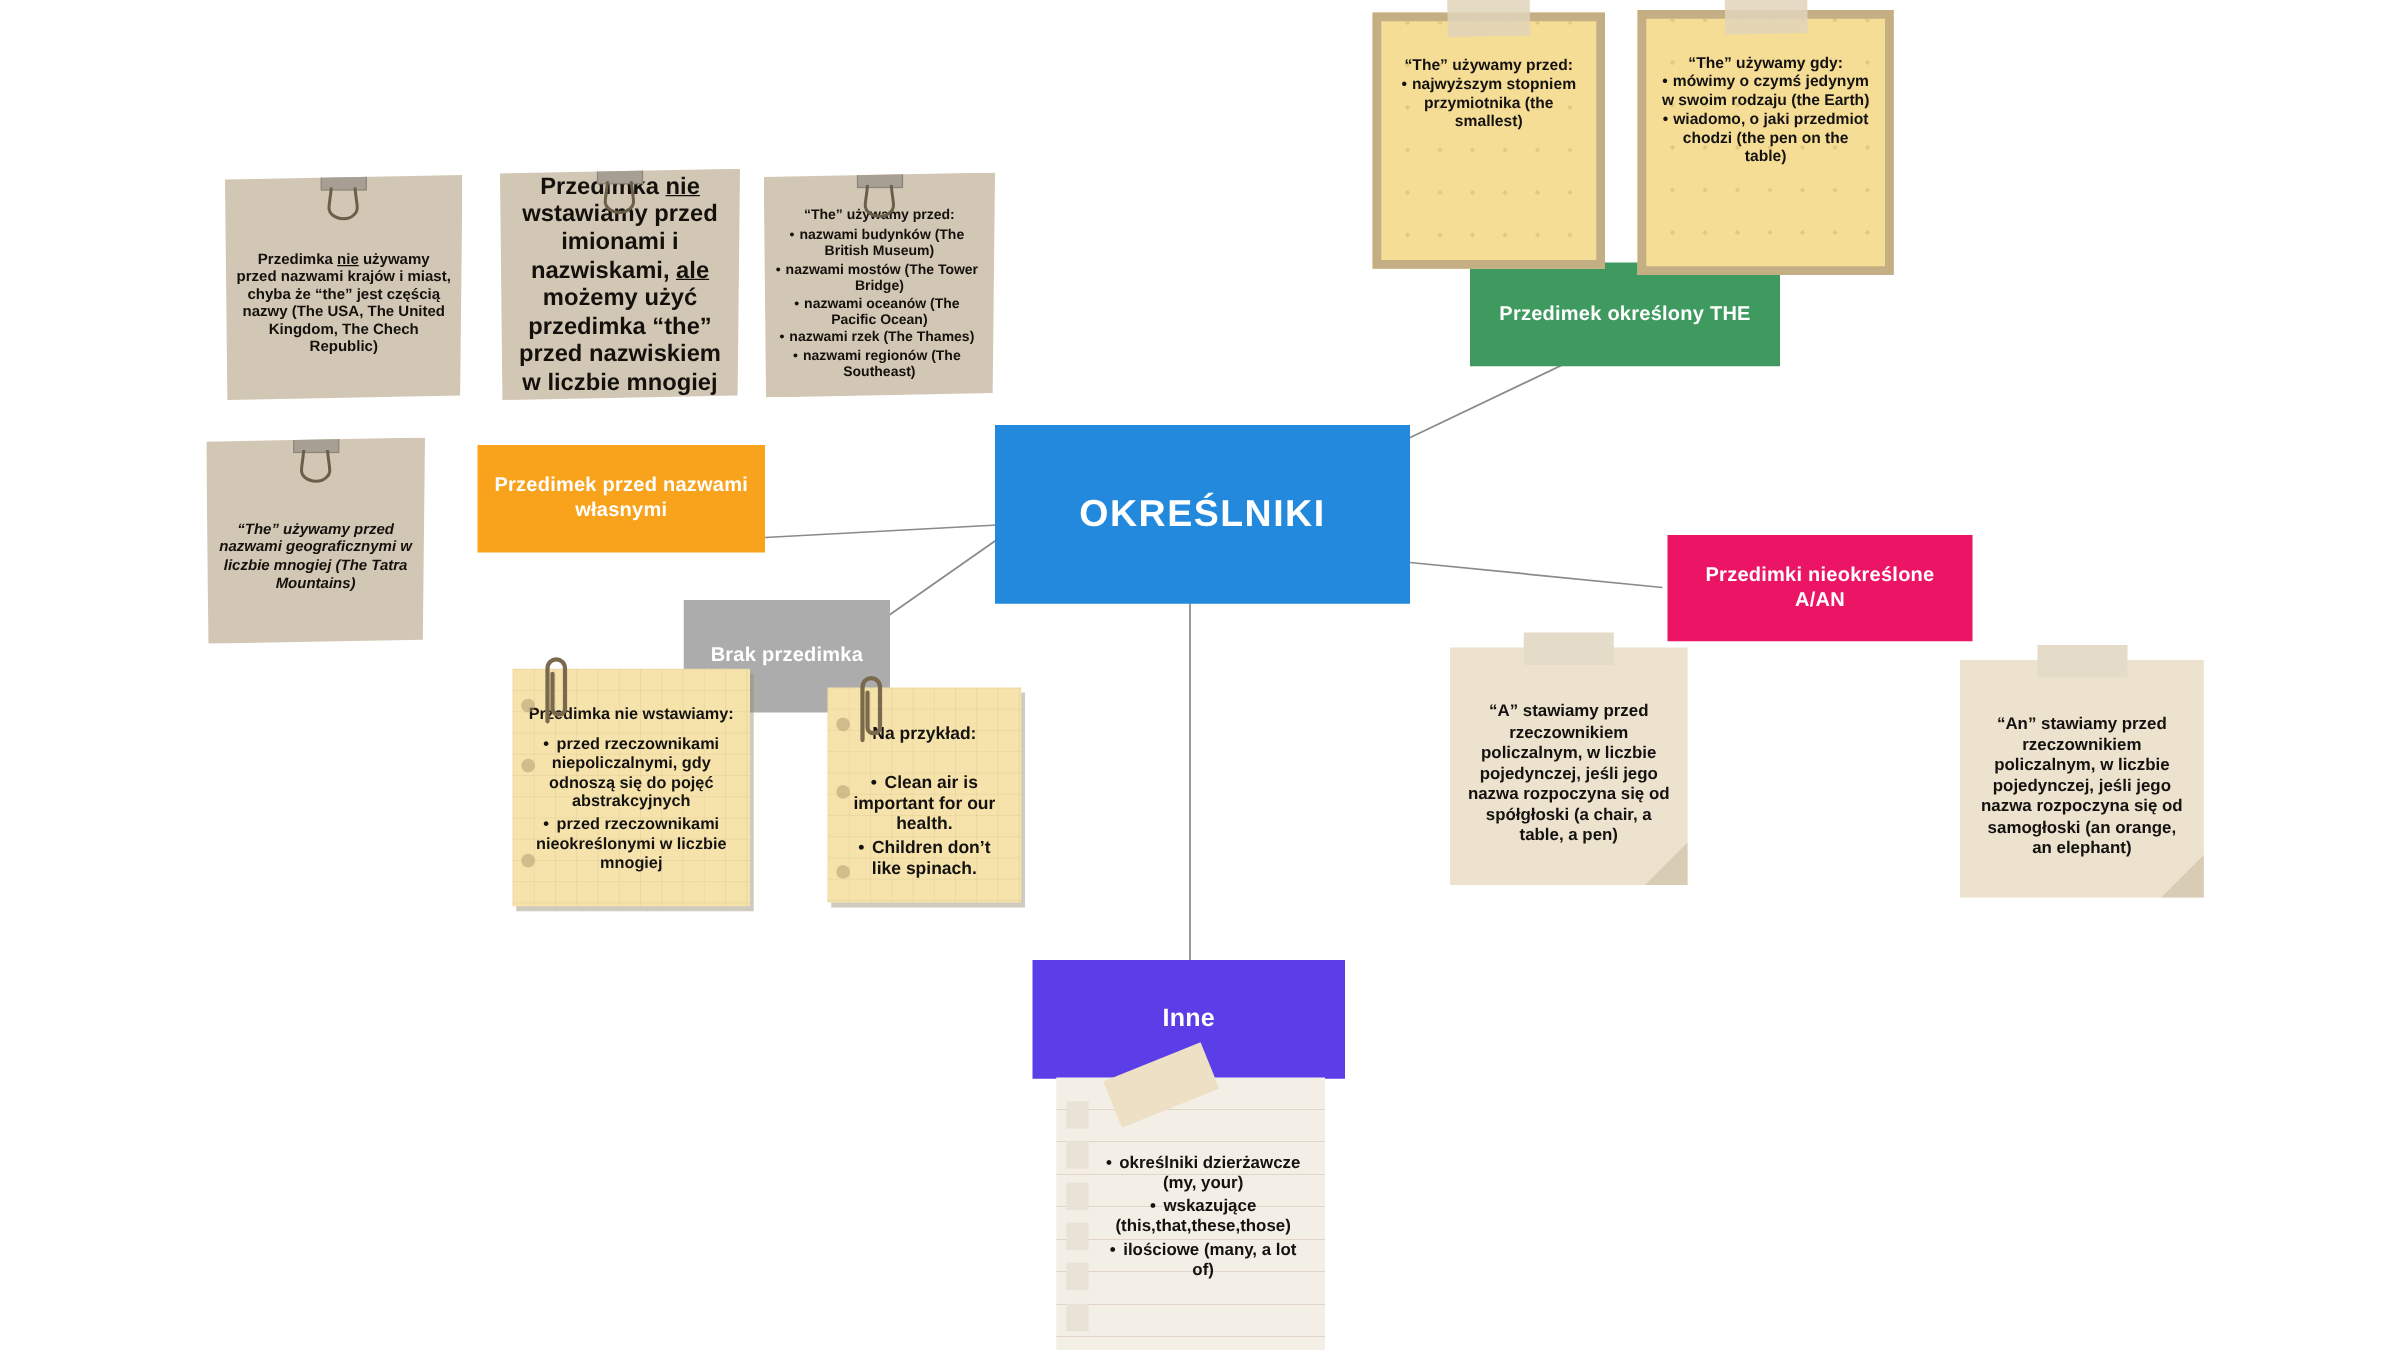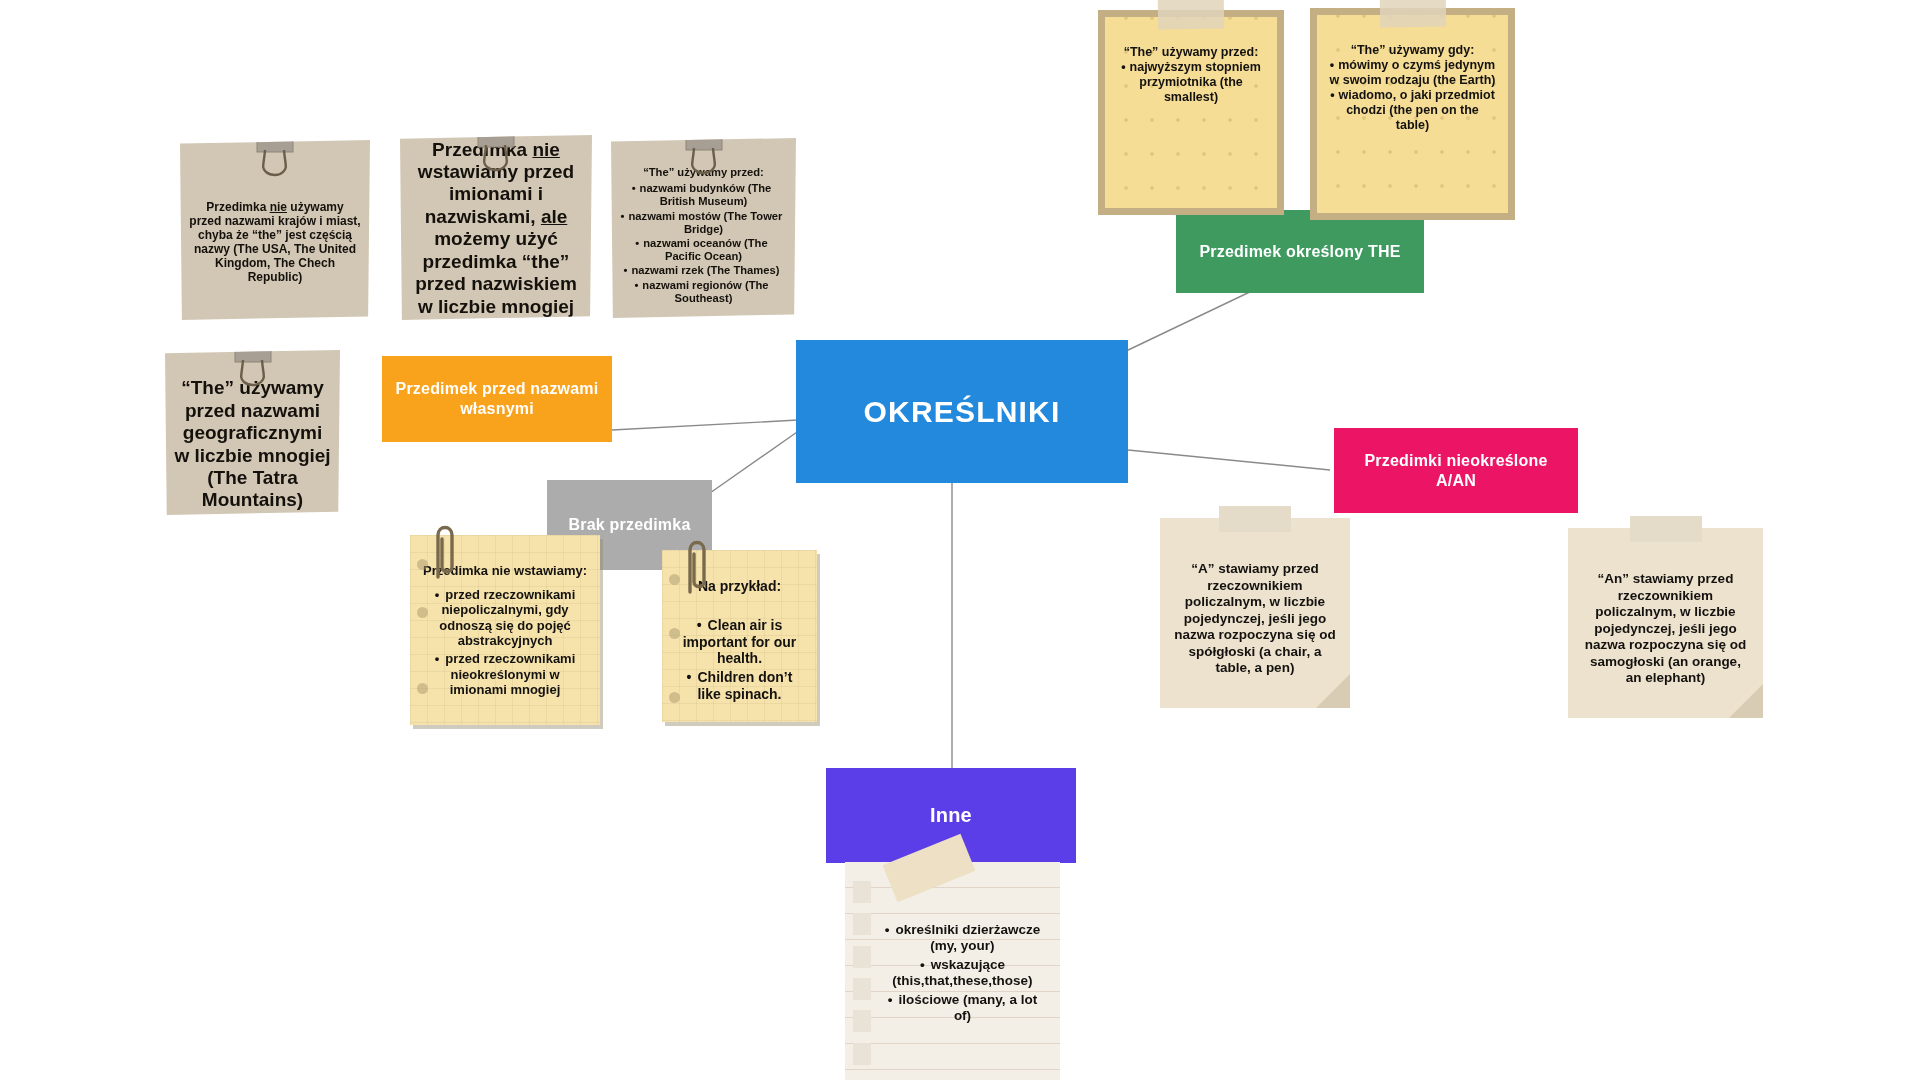--- a/index.html
+++ b/index.html
@@ -227,21 +227,21 @@
     <div style="margin-bottom:2px;">“The” używamy przed:</div>
     <ul>
       <li>nazwami budynków (The British Museum)</li>
       <li>nazwami mostów (The Tower Bridge)</li>
       <li>nazwami oceanów (The Pacific Ocean)</li>
       <li>nazwami rzek (The Thames)</li>
       <li>nazwami regionów (The Southeast)</li>
     </ul>
   </div>
 
-  <div class="clipnote" style="left:165px; top:350px; width:175px; height:165px; font-size:19px;">
+  <div class="clipnote" style="left:165px; top:350px; width:175px; height:165px; font-size:12px;font-style:italic;">
     <svg class="binder" viewBox="0 0 46 58">
       <rect x="5" y="0" width="36" height="22" fill="#a79f94" stroke="#8d8579" stroke-width="1"></rect>
       <path d="M13,20 C12,34 9,38 14,42 C19,46 27,46 31,42 C36,38 33,34 32,20" fill="none" stroke="#6b5f4a" stroke-width="2.4"></path>
     </svg>
     <div>“The” używamy przed nazwami geograficznymi w liczbie mnogiej (The Tatra Mountains)</div>
   </div>
 
   <div class="sticky-dot" style="left:1098px; top:10px; width:186px; height:205px; font-size:12.5px;">
     <div class="tape"></div>
     <div>“The” używamy przed:</div>
@@ -262,21 +262,21 @@
   <div class="sticky-clip" style="left:410px; top:535px; width:190px; height:190px; font-size:13px;">
     <svg class="paperclip" viewBox="0 0 34 62">
       <path d="M10,58 L10,16 C10,6 24,6 24,16 L24,48 C24,54 14,54 14,48 L14,20" fill="none" stroke="#7a6a4d" stroke-width="3.4" stroke-linecap="round"></path>
     </svg>
     <span class="punch" style="top:24px;"></span>
     <span class="punch" style="top:72px;"></span>
     <span class="punch" style="top:148px;"></span>
     <div class="title">Przedimka nie wstawiamy:</div>
     <ul>
       <li>przed rzeczownikami niepoliczalnymi, gdy odnoszą się do pojęć abstrakcyjnych</li>
-      <li>przed rzeczownikami nieokreślonymi w imionami mnogiej</li>
+      <li>przed rzeczownikami nieokreślonymi w liczbie mnogiej</li>
     </ul>
   </div>
 
   <div class="sticky-clip" style="left:662px; top:550px; width:155px; height:172px; font-size:14px;">
     <svg class="paperclip" viewBox="0 0 34 62">
       <path d="M10,58 L10,16 C10,6 24,6 24,16 L24,48 C24,54 14,54 14,48 L14,20" fill="none" stroke="#7a6a4d" stroke-width="3.4" stroke-linecap="round"></path>
     </svg>
     <span class="punch" style="top:24px;"></span>
     <span class="punch" style="top:78px;"></span>
     <span class="punch" style="top:142px;"></span>

